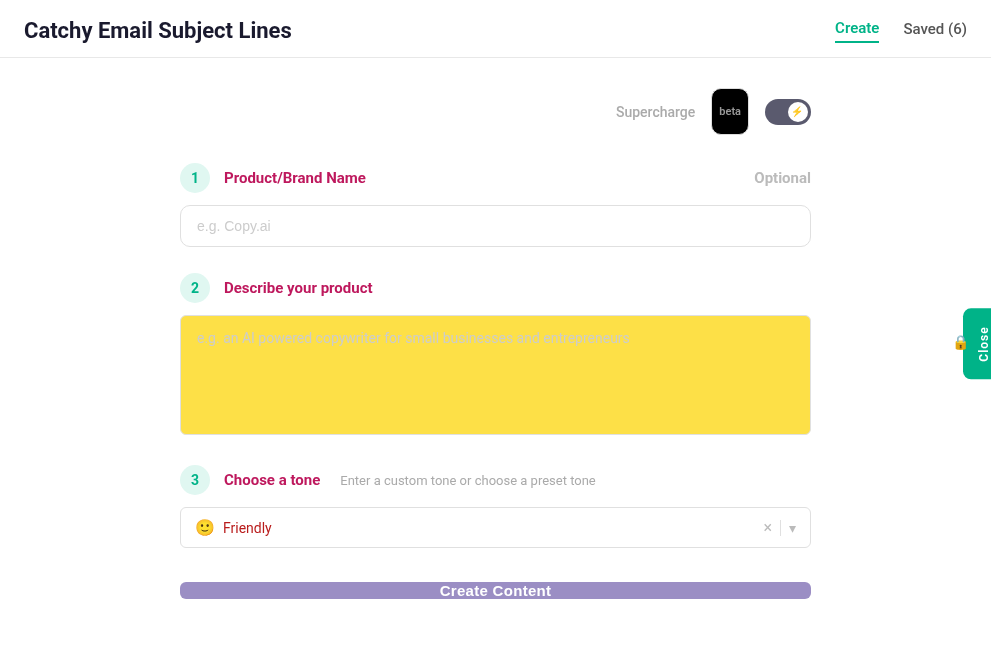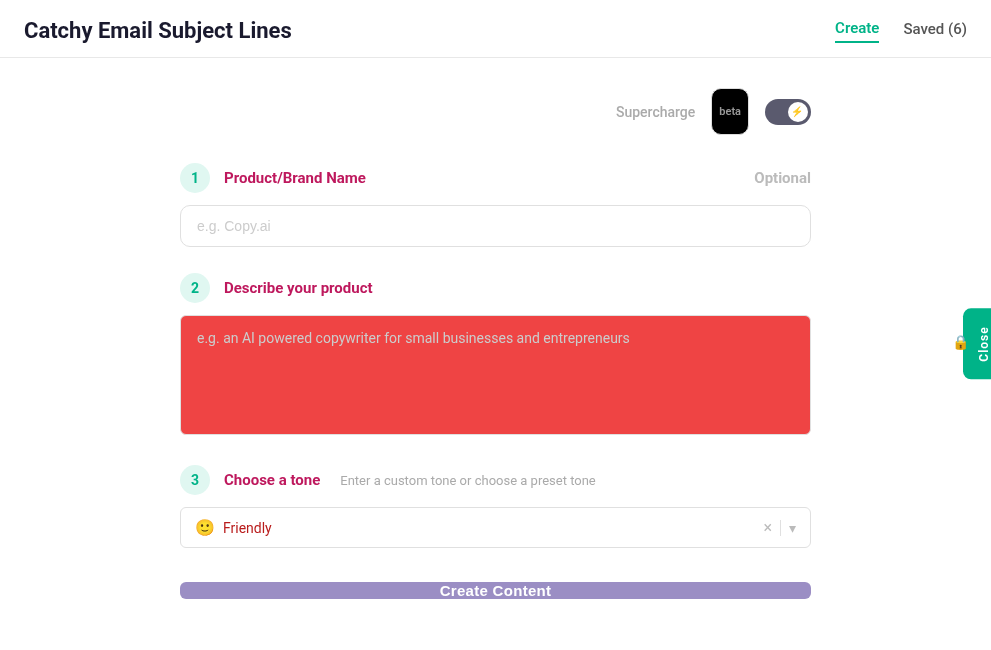--- a/index.html
+++ b/index.html
@@ -181,21 +181,21 @@
     }
 
     .form-textarea {
       width: 100%;
       padding: 14px 16px;
       border: 1px solid #e0e0e0;
       border-radius: 6px;
       font-size: 14px;
       color: #333;
       outline: none;
-      background: #ef4444;
+      background: #fde047;
       resize: none;
       height: 120px;
       font-family: inherit;
     }
 
     .form-textarea::placeholder {
       color: #ccc;
     }
 
     .char-count {

